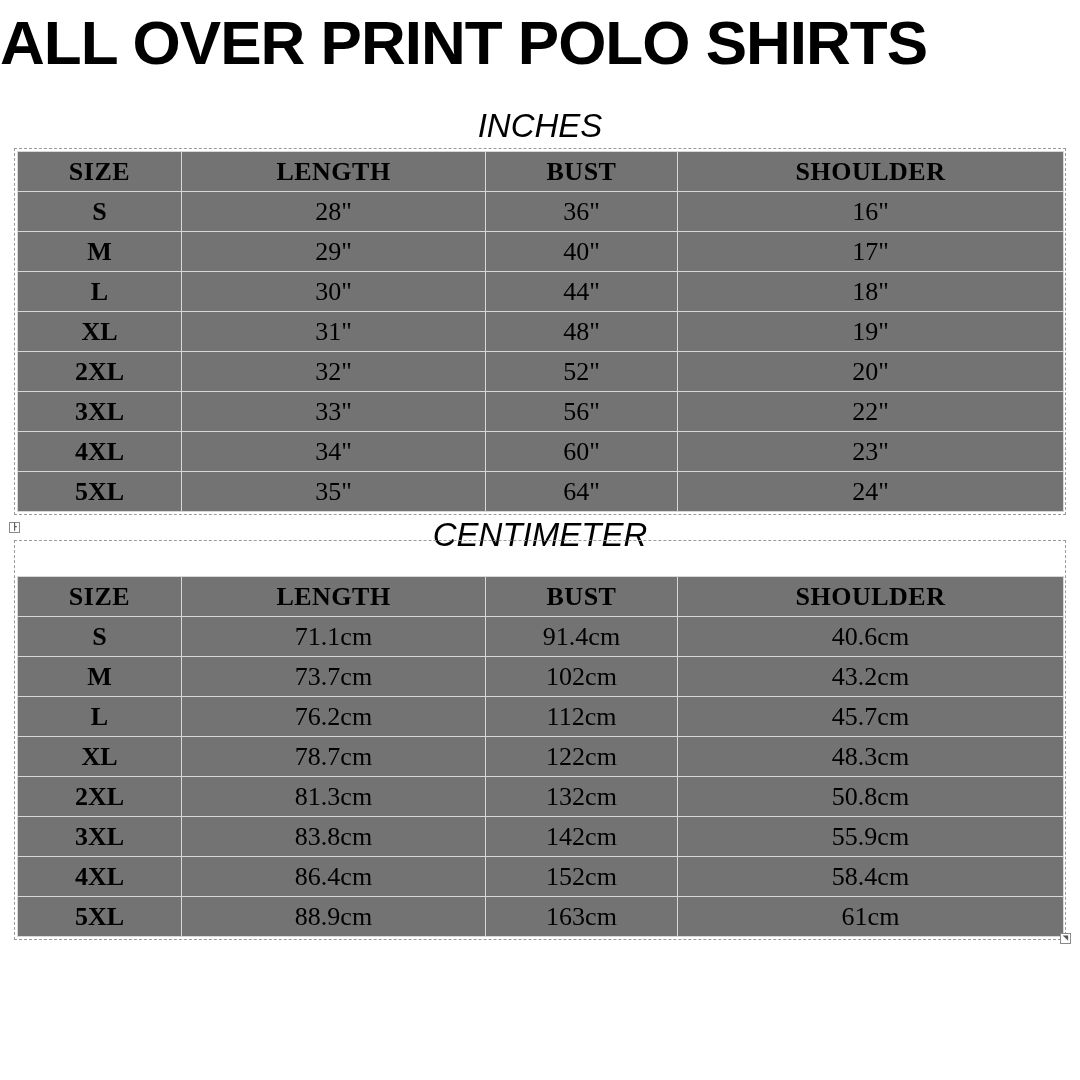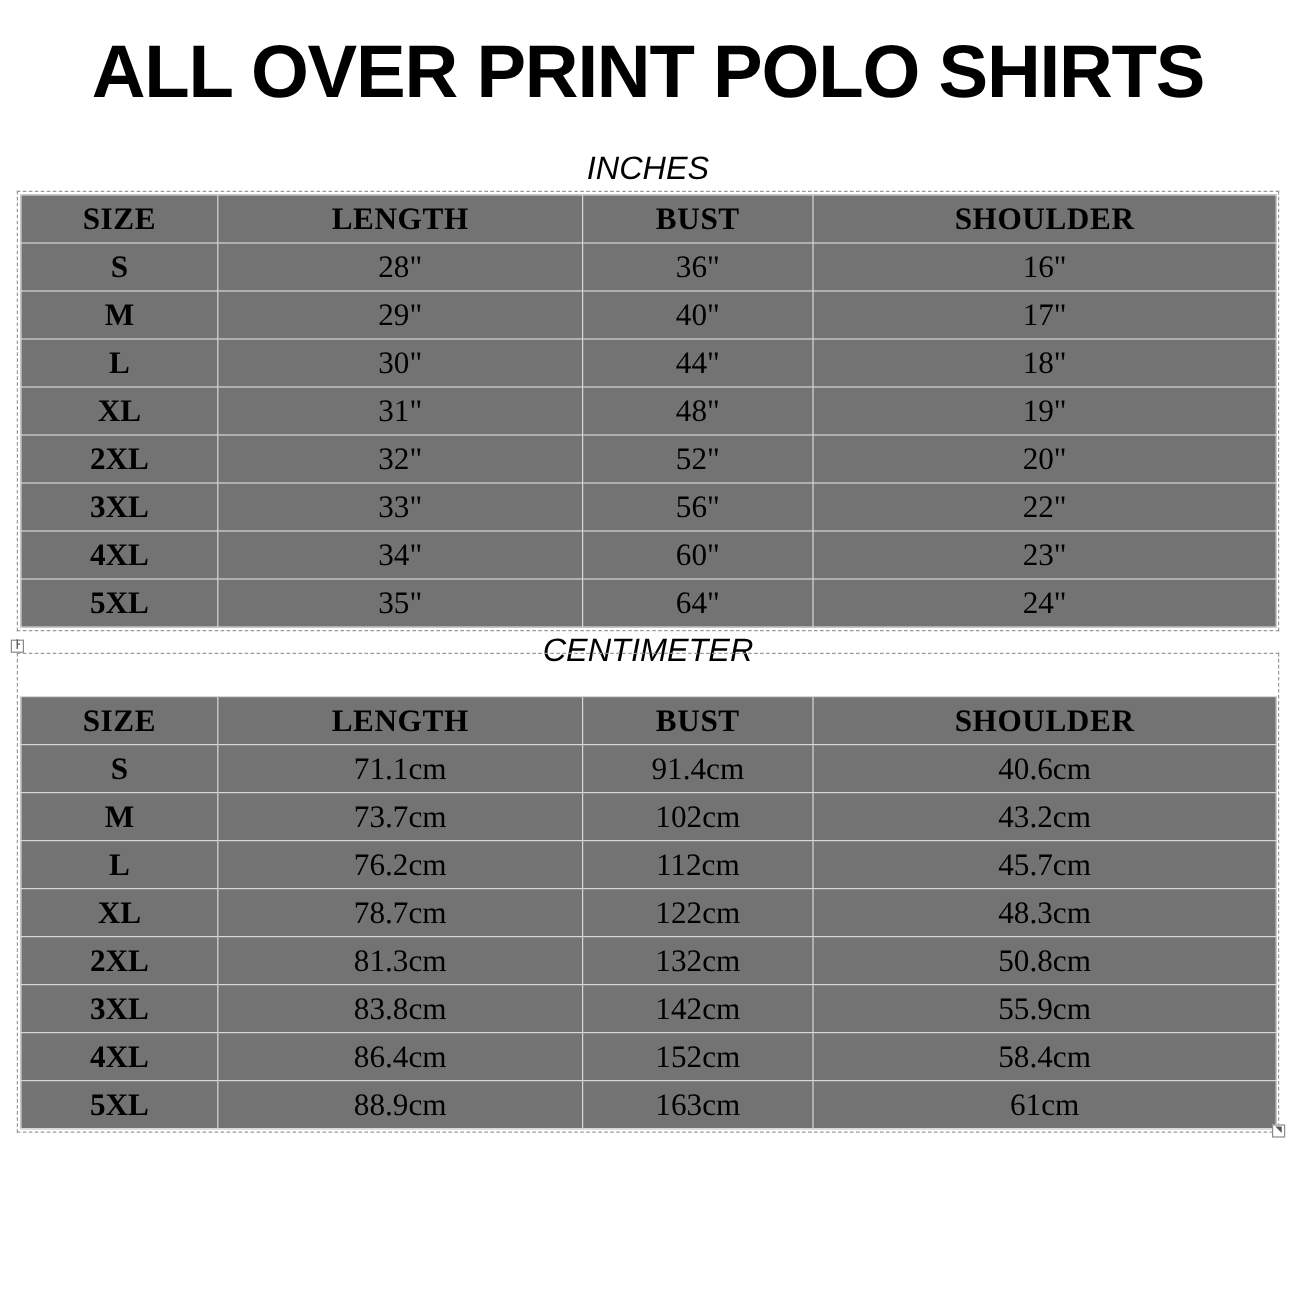--- a/index.html
+++ b/index.html
@@ -20,33 +20,32 @@
     height: 1080px;
     background: #ffffff;
   }
 
   
   .title {
     font-family: "Liberation Sans", sans-serif;
     font-weight: bold;
     font-size: 62px;
     letter-spacing: -1px;
-    text-align: center;
     line-height: 1;
-    padding-top: 30px;
+    padding-top: 12px;
     color: #000000;
     white-space: nowrap;
   }
 
   
   .caption {
     font-family: "Liberation Sans", sans-serif;
     font-style: italic;
     font-weight: normal;
-    font-size: 27px;
+    font-size: 33px;
     text-align: center;
     color: #000000;
   }
   .caption-inches { margin-top: 33px; margin-bottom: 6px; }
   .caption-cm { margin-top: 4px; margin-bottom: 22px; }
 
   
   .table-wrap {
     width: 1046px;
     margin: 0 auto;

